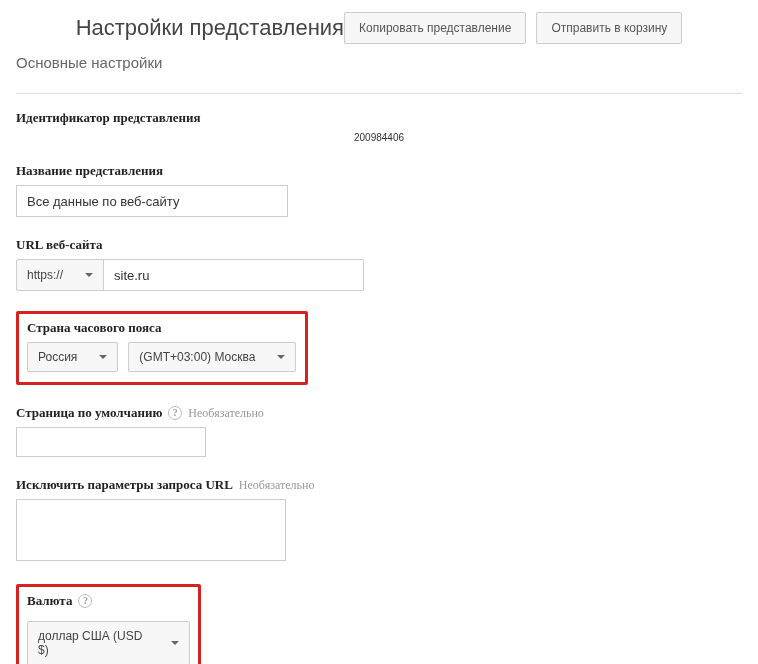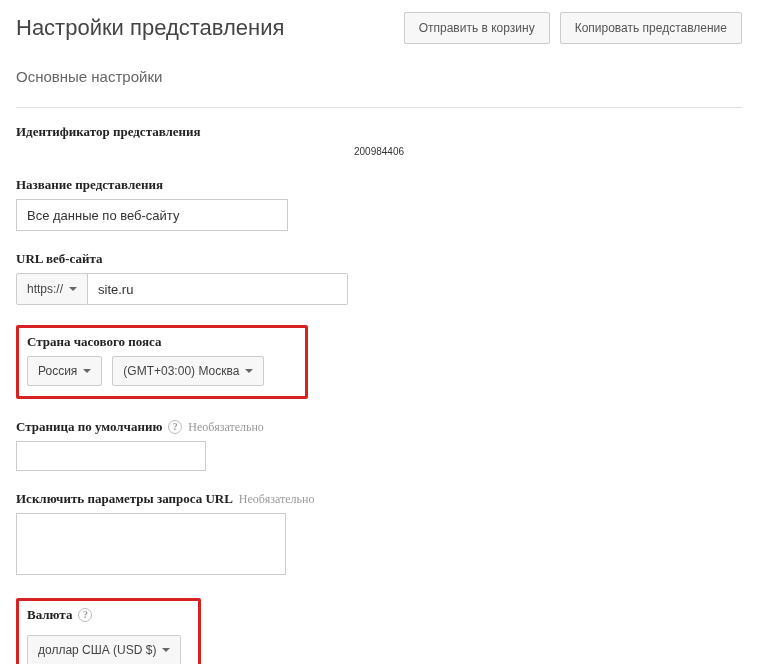--- a/index.html
+++ b/index.html
@@ -8,22 +8,22 @@
     font-family: Arial, "Helvetica Neue", Helvetica, sans-serif;
     font-size: 13px;
     color: #333;
     background: #fff;
     width: 758px;
     padding: 12px 16px 20px 16px;
   }
   .header {
     display: flex;
     align-items: center;
-    justify-content: space-between;
-    margin-bottom: 24px;
+    justify-content: center;
+    margin-bottom: 10px;
   }
   .page-title {
     font-size: 22px;
     font-weight: 400;
     color: #444;
   }
   .header-buttons {
     display: flex;
     gap: 10px;
   }
@@ -77,21 +77,21 @@
     padding: 6px 8px;
     width: 270px;
     height: 62px;
     resize: none;
     font-family: inherit;
     font-size: 13px;
   }
   .dropdown {
     display: inline-flex;
     align-items: center;
-    gap: 6px;
+    gap: 22px;
     border: 1px solid #ccc;
     background: #f7f7f7;
     padding: 7px 10px;
     font-size: 12px;
     color: #444;
     cursor: pointer;
     border-radius: 2px;
   }
   .caret {
     width: 0; height: 0;
@@ -136,22 +136,22 @@
     font-weight: normal;
   }
   .tz-selects { display:flex; gap:10px; margin-top:6px; }
 </style>
 </head>
 <body>
 
 <div class="header">
   <div class="page-title">Настройки представления</div>
   <div class="header-buttons">
+    <button class="btn">Копировать представление</button>
     <button class="btn">Отправить в корзину</button>
-    <button class="btn">Копировать представление</button>
   </div>
 </div>
 
 <div class="section-heading">Основные настройки</div>
 
 <div class="field-group">
   <div class="field-label">Идентификатор представления</div>
   <div class="field-value">200984406</div>
 </div>
 

